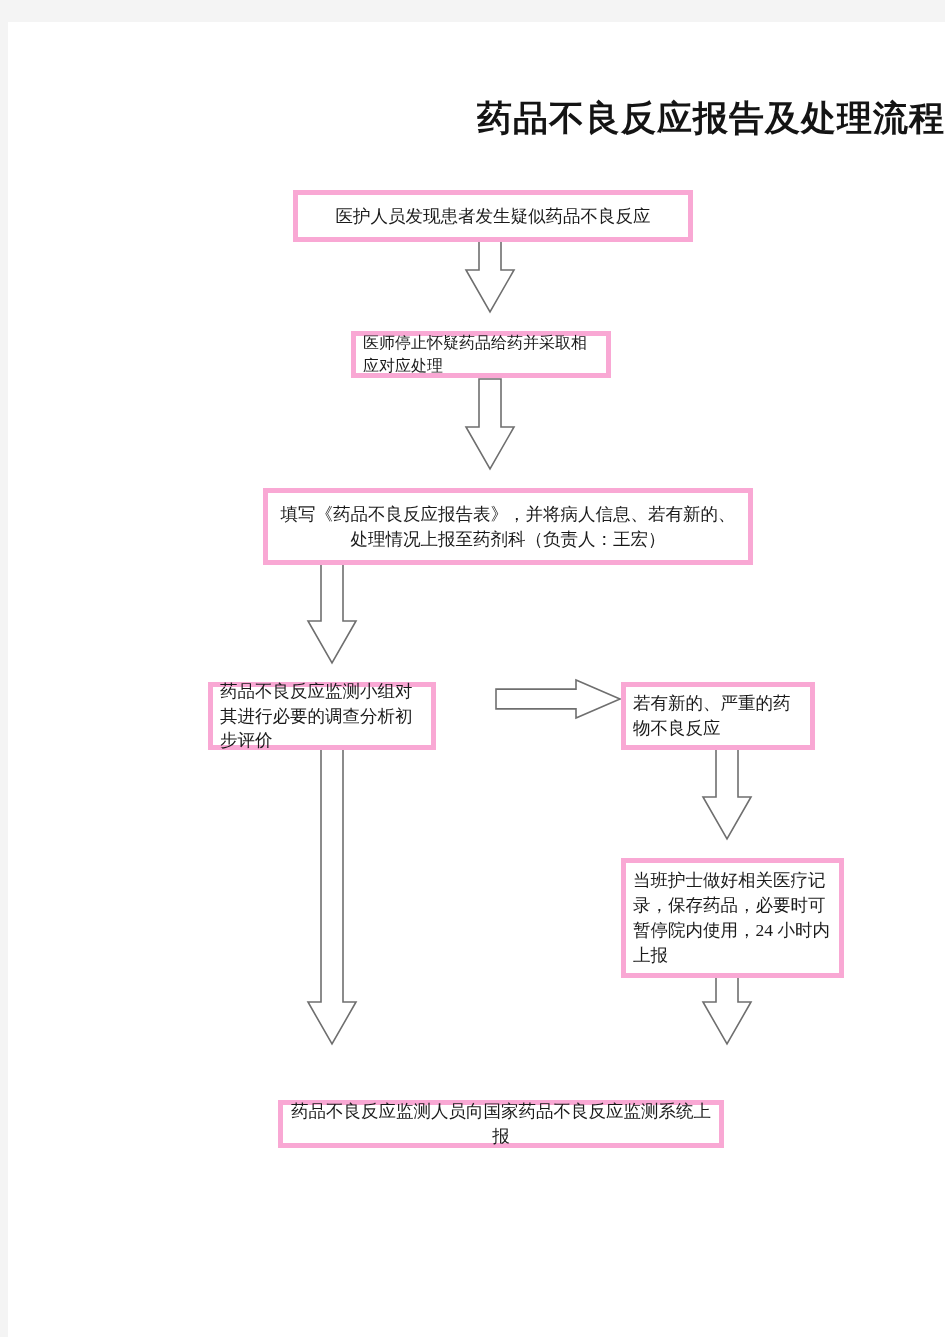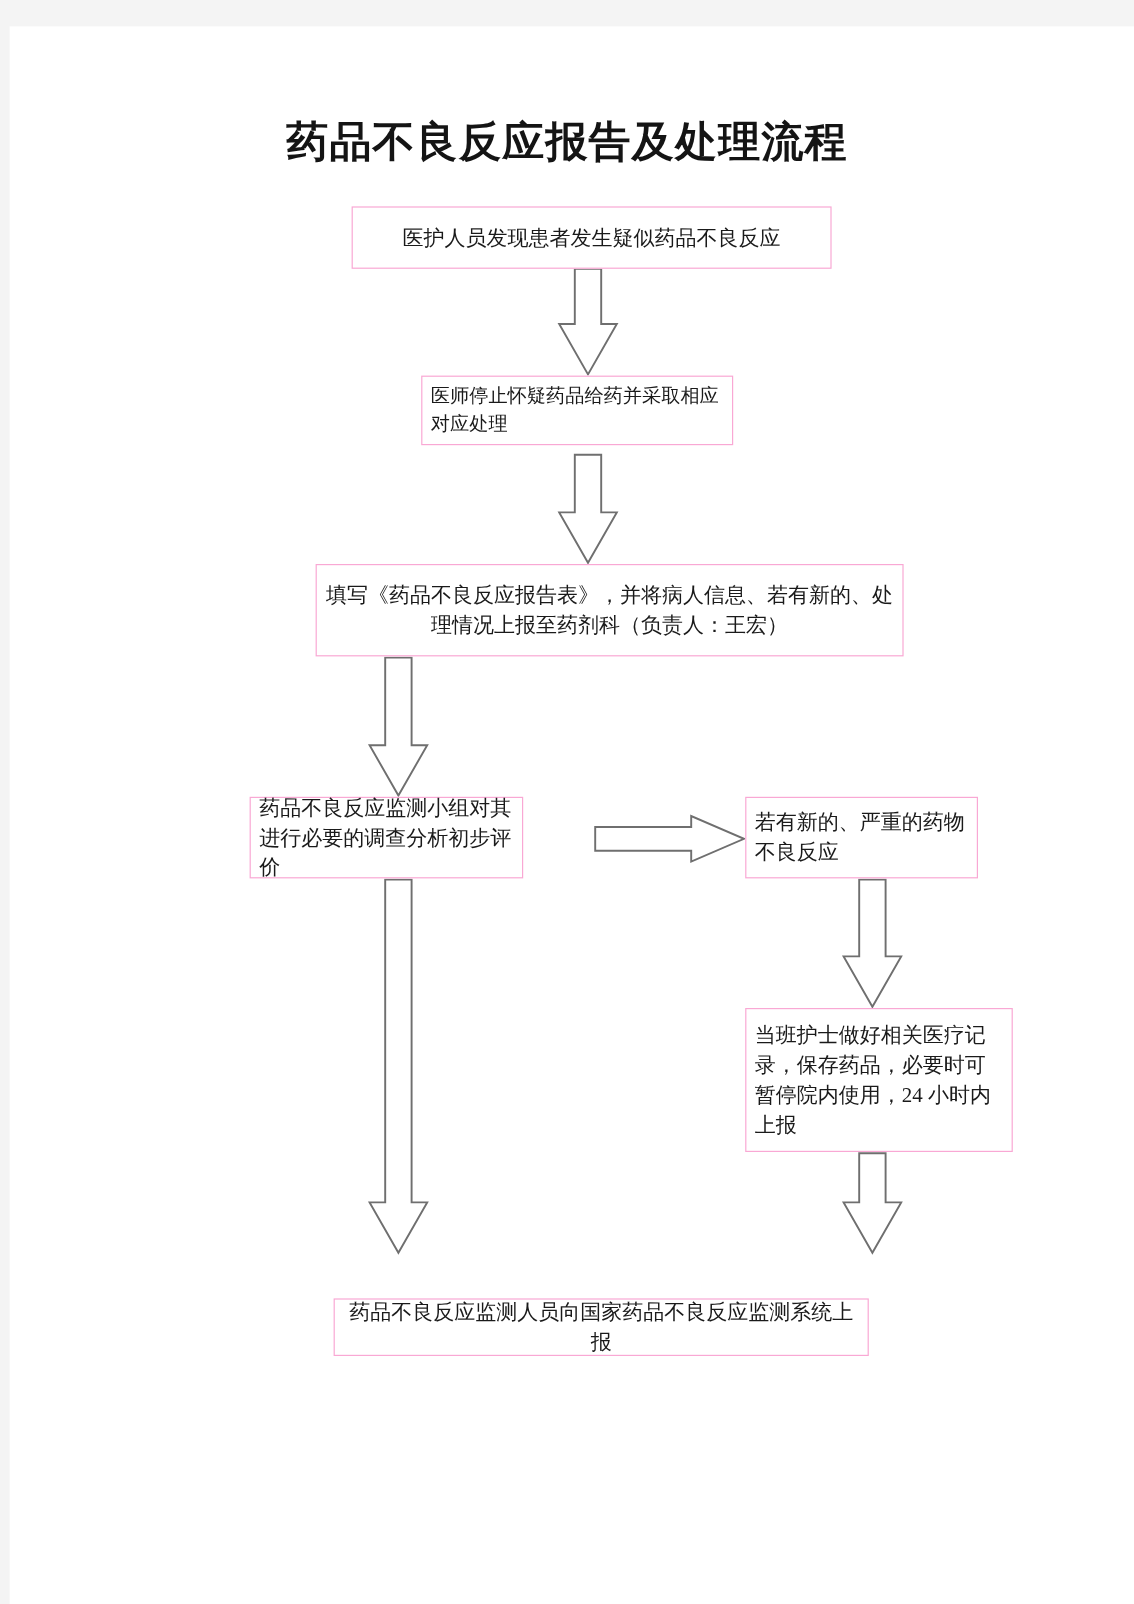--- a/index.html
+++ b/index.html
@@ -28,39 +28,40 @@
     left: 0; top: 0;
     width: 945px; height: 22px;
     background: #f4f4f4;
   }
 
   #title {
     position: absolute;
     left: 0;
     top: 95px;
     width: 945px;
-    text-align: center;
+    text-align: right;
     font-family: "DejaVu Sans", "Liberation Sans", sans-serif;
     font-size: 35px;
     font-weight: 700;
     color: #141414;
     letter-spacing: 1px;
     white-space: nowrap;
   }
 
   .node {
     position: absolute;
     box-sizing: border-box;
-    border: 1px solid #f9a8d4;
+    border: 5px solid #f9a8d4;
     background: #ffffff;
     color: #1a1a1a;
     font-size: 17.5px;
     line-height: 1.42;
     display: flex;
     align-items: center;
+    margin-top: 18px;
   }
   .node .txt {
     width: 100%;
     padding: 0 7px;
   }
   .node.center .txt { text-align: center; }
   .node.left   .txt { text-align: left; }
   .node.sans {
     font-family: "DejaVu Sans", "Liberation Sans", sans-serif;
     font-size: 16px;
@@ -115,21 +116,21 @@
       <div class="arrow" style="left: 703px; top: 961px; width: 48px; height: 83px;">
         <svg width="48" height="83" viewBox="0 0 48 83">
           <polygon points="13.0,0.0 35.0,0.0 35.0,41.0 48.0,41.0 24.0,83.0 0.0,41.0 13.0,41.0" fill="#ffffff" stroke="#6f6f6f" stroke-width="1.6" stroke-linejoin="miter"></polygon>
         </svg>
       </div>
     </div>
   <div id="nodes-layer">
       <div class="node center" style="left: 293px; top: 172px; width: 400px; height: 52px;">
         <div class="txt">医护人员发现患者发生疑似药品不良反应</div>
       </div>
-      <div class="node left sans" style="left: 351px; top: 313px; width: 260px; height: 58px;">
+      <div class="node left sans" style="left: 351px; top: 313px; width: 260px; height: 47px;">
         <div class="txt">医师停止怀疑药品给药并采取相应对应处理</div>
       </div>
       <div class="node center" style="left: 263px; top: 470px; width: 490px; height: 77px;">
         <div class="txt">填写《药品不良反应报告表》，并将病人信息、若有新的、处理情况上报至药剂科（负责人：王宏）</div>
       </div>
       <div class="node left" style="left: 208px; top: 664px; width: 228px; height: 68px;">
         <div class="txt">药品不良反应监测小组对其进行必要的调查分析初步评价</div>
       </div>
       <div class="node left" style="left: 621px; top: 664px; width: 194px; height: 68px;">
         <div class="txt">若有新的、严重的药物不良反应</div>

